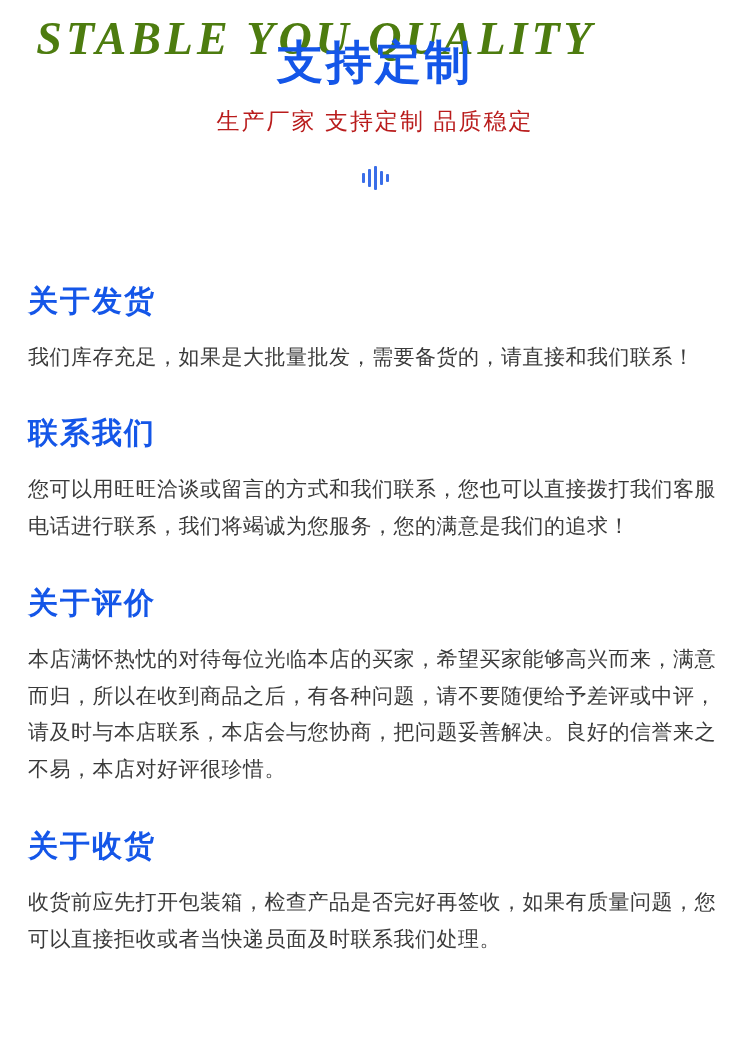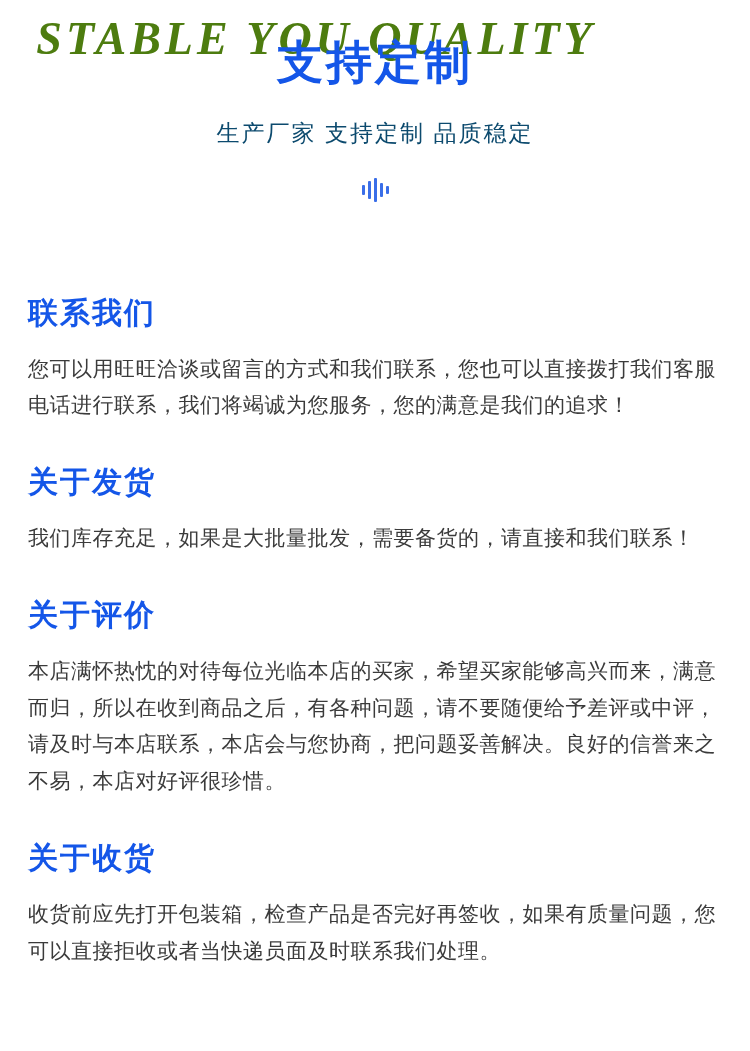--- a/index.html
+++ b/index.html
@@ -50,23 +50,23 @@
   }
   .header-title {
     font-size: 46px;
     font-weight: bold;
     color: #1456e8;
     letter-spacing: 3px;
     line-height: 1.25;
     margin: 0;
   }
   .header-sub {
-    margin-top: 26px;
+    margin-top: 14px;
     font-size: 23px;
-    color: #0c4a6e;
+    color: #b91c1c;
     letter-spacing: 2px;
     font-weight: normal;
   }
 
   .bars {
     margin: 28px auto 0 auto;
     width: 40px;
     height: 26px;
     display: flex;
     align-items: center;
@@ -130,27 +130,27 @@
       <i></i>
       <i></i>
       <i></i>
       <i></i>
     </div>
   </div>
 
   <div class="sections">
 
     <div class="section">
-      <h2 class="section-title">联系我们</h2>
-      <p class="section-body">您可以用旺旺洽谈或留言的方式和我们联系，您也可以直接拨打我们客服电话进行联系，我们将竭诚为您服务，您的满意是我们的追求！</p>
+      <h2 class="section-title">关于发货</h2>
+      <p class="section-body">我们库存充足，如果是大批量批发，需要备货的，请直接和我们联系！</p>
     </div>
 
     <div class="section">
-      <h2 class="section-title">关于发货</h2>
-      <p class="section-body">我们库存充足，如果是大批量批发，需要备货的，请直接和我们联系！</p>
+      <h2 class="section-title">联系我们</h2>
+      <p class="section-body">您可以用旺旺洽谈或留言的方式和我们联系，您也可以直接拨打我们客服电话进行联系，我们将竭诚为您服务，您的满意是我们的追求！</p>
     </div>
 
     <div class="section">
       <h2 class="section-title">关于评价</h2>
       <p class="section-body">本店满怀热忱的对待每位光临本店的买家，希望买家能够高兴而来，满意而归，所以在收到商品之后，有各种问题，请不要随便给予差评或中评，请及时与本店联系，本店会与您协商，把问题妥善解决。良好的信誉来之不易，本店对好评很珍惜。</p>
     </div>
 
     <div class="section">
       <h2 class="section-title">关于收货</h2>
       <p class="section-body">收货前应先打开包装箱，检查产品是否完好再签收，如果有质量问题，您可以直接拒收或者当快递员面及时联系我们处理。</p>

